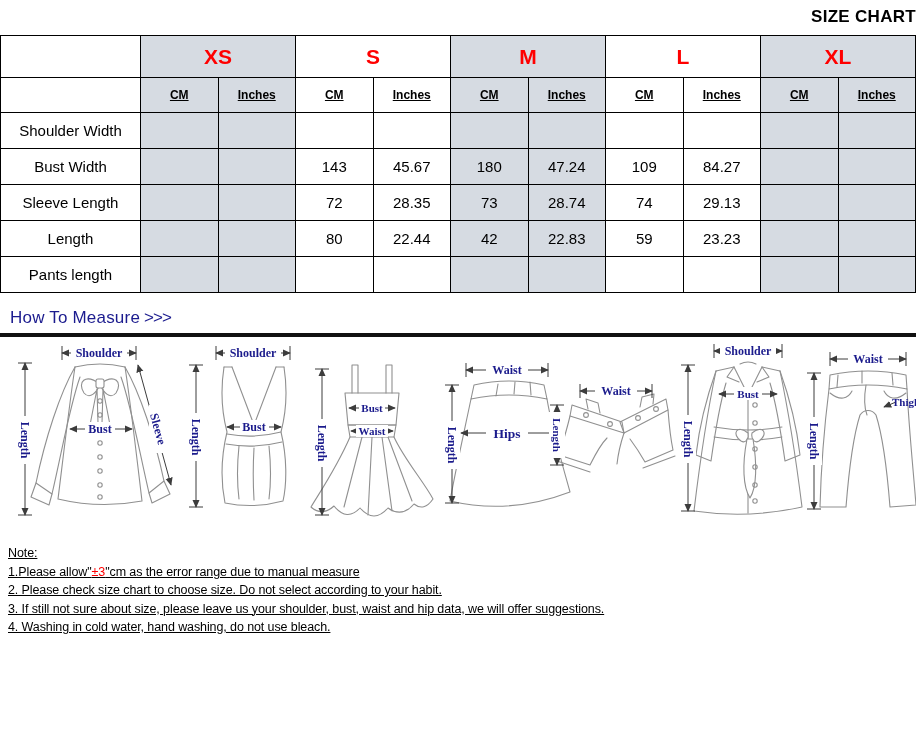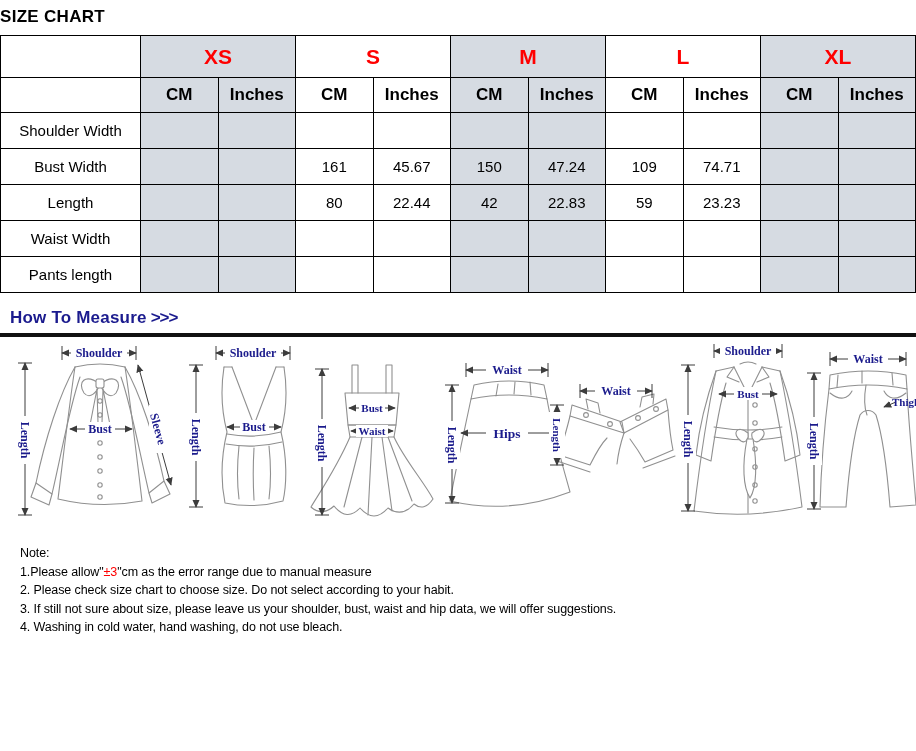--- a/index.html
+++ b/index.html
@@ -1,41 +1,41 @@
 <!DOCTYPE html>
 <html><head>
 <meta charset="utf-8">
 <style>
   html,body{margin:0;padding:0;background:#fff;}
   body{width:916px;height:751px;overflow:hidden;font-family:"Liberation Sans",sans-serif;color:#000;}
 
-  .title{text-align:left;font-size:17px;font-weight:bold;letter-spacing:.3px;padding:7px 0 8px;}
+  .title{text-align:right;font-size:17px;font-weight:bold;letter-spacing:.3px;padding:7px 0 8px;}
 
   table.size-chart{border-collapse:collapse;table-layout:fixed;width:916px;}
   table.size-chart th,table.size-chart td{border:1px solid #000;text-align:center;vertical-align:middle;padding:0;overflow:hidden;white-space:nowrap;}
   .size-h{height:41px;font-size:21px;font-weight:bold;color:#ff0000;}
-  .unit-h{height:34px;font-size:17px;font-weight:bold;}
+  .unit-h{height:34px;font-size:12px;font-weight:bold;text-decoration:underline;}
   tbody td{height:35px;font-size:15px;}
   td.rl{font-size:15px;}
   .shade{background:#d6dbe2;margin-top:35px;}
 
-  .htm-heading{margin:15px 0 5px 10px;font-size:17px;font-weight:bold;color:#1b1b8e;letter-spacing:.2px;}
+  .htm-heading{margin:15px 0 5px 10px;font-size:17px;font-weight:normal;color:#1b1b8e;letter-spacing:.2px;}
   .htm-heading .chev{letter-spacing:-1px;margin-left:4px;}
   .rule{height:4px;background:#111;}
 
   .diagrams{display:block;width:916px;height:205px;}
   .g{stroke:#909090;fill:none;stroke-width:1.1;stroke-linejoin:round;stroke-linecap:round;}
   .gf{stroke:#909090;fill:#ffffff;stroke-width:1.1;stroke-linejoin:round;}
   .m{stroke:#3c3c3c;stroke-width:1;fill:none;}
   .lblbg{fill:#ffffff;stroke:none;}
   .lbl{fill:#1b1b8c;font-family:"Liberation Serif",serif;font-weight:bold;font-size:12px;text-anchor:middle;}
   .lbl.big{font-size:13.5px;}
   .lbl.sm{font-size:11px;}
 
-  .notes{padding:2px 8px 0 20px;font-size:12.5px;line-height:18.5px;letter-spacing:-.1px;}
+  .notes{padding:2px 8px 0 8px;font-size:12.5px;line-height:18.5px;letter-spacing:-.1px;text-decoration:underline;}
   .red{color:#ff0000;}
 </style>
 </head>
 <body>
 
 <div class="title">SIZE CHART</div>
 
 <table class="size-chart">
   <colgroup>
     <col style="width:140px">
@@ -84,52 +84,52 @@
       <td class="shade"></td>
       <td></td>
       <td></td>
       <td class="shade"></td>
       <td class="shade"></td>
     </tr>
     <tr>
       <td class="rl">Bust Width</td>
       <td class="shade"></td>
       <td class="shade"></td>
-      <td>161</td>
+      <td>143</td>
       <td>45.67</td>
-      <td class="shade">150</td>
+      <td class="shade">180</td>
       <td class="shade">47.24</td>
       <td>109</td>
-      <td>74.71</td>
+      <td>84.27</td>
+      <td class="shade"></td>
+      <td class="shade"></td>
+    </tr>
+    <tr>
+      <td class="rl">Sleeve Length</td>
+      <td class="shade"></td>
+      <td class="shade"></td>
+      <td>72</td>
+      <td>28.35</td>
+      <td class="shade">73</td>
+      <td class="shade">28.74</td>
+      <td>74</td>
+      <td>29.13</td>
       <td class="shade"></td>
       <td class="shade"></td>
     </tr>
     <tr>
       <td class="rl">Length</td>
       <td class="shade"></td>
       <td class="shade"></td>
       <td>80</td>
       <td>22.44</td>
       <td class="shade">42</td>
       <td class="shade">22.83</td>
       <td>59</td>
       <td>23.23</td>
-      <td class="shade"></td>
-      <td class="shade"></td>
-    </tr>
-    <tr>
-      <td class="rl">Waist Width</td>
-      <td class="shade"></td>
-      <td class="shade"></td>
-      <td></td>
-      <td></td>
-      <td class="shade"></td>
-      <td class="shade"></td>
-      <td></td>
-      <td></td>
       <td class="shade"></td>
       <td class="shade"></td>
     </tr>
     <tr>
       <td class="rl">Pants length</td>
       <td class="shade"></td>
       <td class="shade"></td>
       <td></td>
       <td></td>
       <td class="shade"></td>

